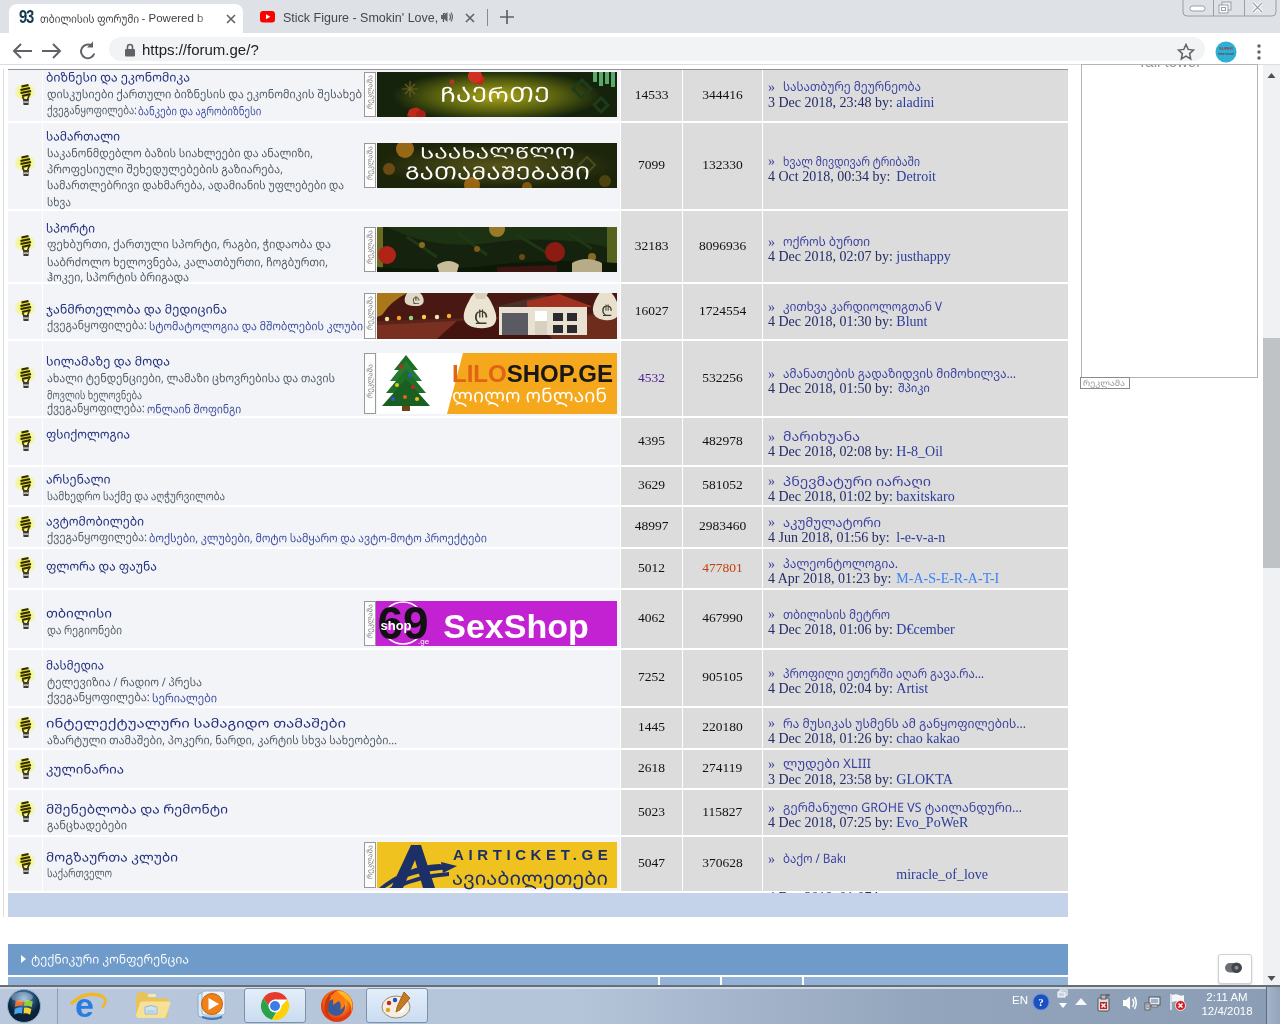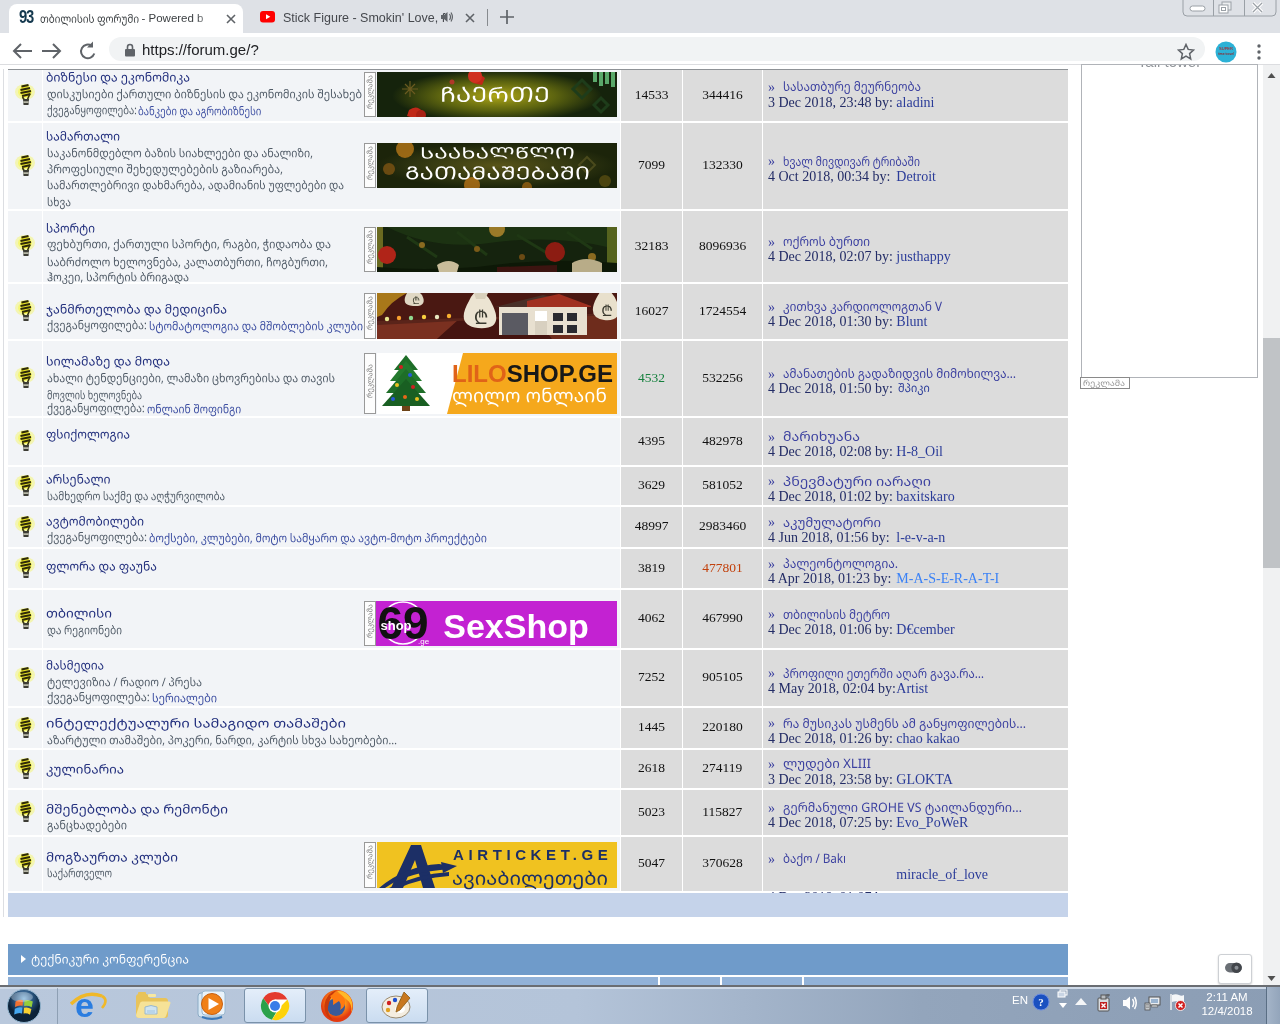--- a/index.html
+++ b/index.html
@@ -970,21 +970,21 @@
           <use href="#g30" xlink:href="#g30" x="4486"></use>
           <use href="#g7" xlink:href="#g7" x="5091"></use>
           <use href="#g6" xlink:href="#g6" x="5895"></use>
           <use href="#g2" xlink:href="#g2" x="6754"></use>
           <use href="#g29" xlink:href="#g29" x="7328"></use>
           <use href="#g33" xlink:href="#g33" x="7933"></use>
           <use href="#g2" xlink:href="#g2" x="8529"></use>
         </g>
       </svg>
     </div>
-<div style="position:absolute;left:638.0px;top:369.6px;font:normal 13.5px/15.0px 'Liberation Serif', serif;color:#15803d;white-space:pre">4532</div>
+<div style="position:absolute;left:638.0px;top:369.6px;font:normal 13.5px/15.0px 'Liberation Serif', serif;color:#4c1d95;white-space:pre">4532</div>
 <div style="position:absolute;left:702.25px;top:369.6px;font:normal 13.5px/15.0px 'Liberation Serif', serif;color:#111;white-space:pre">532256</div>
 <div style="position:absolute;left:768px;top:366.8px;font:normal 14px/15.6px 'Liberation Serif', serif;color:#3c41a0;white-space:pre">»</div>
 <div style="position:absolute;left:783px;top:367.0px;width:234px;height:15px">
       <svg width="234" height="15" style="position:absolute;left:0;top:0;overflow:visible">
         <g fill="#3c41a0" transform="translate(0,10.88) scale(0.0117499,-0.0128)">
           <use href="#g27" xlink:href="#g27" x="0"></use>
           <use href="#g10" xlink:href="#g10" x="549"></use>
           <use href="#g27" xlink:href="#g27" x="1154"></use>
           <use href="#g29" xlink:href="#g29" x="1703"></use>
           <use href="#g27" xlink:href="#g27" x="2308"></use>
@@ -1320,21 +1320,21 @@
           <use href="#g18" xlink:href="#g18" x="4363"></use>
           <use href="#g19" xlink:href="#g19" x="5244"></use>
           <use href="#g53" xlink:href="#g53" x="6053"></use>
           <use href="#g19" xlink:href="#g19" x="6912"></use>
           <use href="#g59" xlink:href="#g59" x="7461"></use>
           <use href="#g14" xlink:href="#g14" x="8065"></use>
           <use href="#g19" xlink:href="#g19" x="8670"></use>
         </g>
       </svg>
     </div>
-<div style="position:absolute;left:638.0px;top:559.6px;font:normal 13.5px/15.0px 'Liberation Serif', serif;color:#111;white-space:pre">3819</div>
+<div style="position:absolute;left:638.0px;top:559.6px;font:normal 13.5px/15.0px 'Liberation Serif', serif;color:#111;white-space:pre">5012</div>
 <div style="position:absolute;left:702.25px;top:559.6px;font:normal 13.5px/15.0px 'Liberation Serif', serif;color:#c2410c;white-space:pre">477801</div>
 <div style="position:absolute;left:768px;top:556.8px;font:normal 14px/15.6px 'Liberation Serif', serif;color:#3c41a0;white-space:pre">»</div>
 <div style="position:absolute;left:783px;top:557.0px;width:116px;height:15px">
       <svg width="116" height="15" style="position:absolute;left:0;top:0;overflow:visible">
         <g fill="#3c41a0" transform="translate(0,10.88) scale(0.0119011,-0.0128)">
           <use href="#g40" xlink:href="#g40" x="0"></use>
           <use href="#g27" xlink:href="#g27" x="576"></use>
           <use href="#g3" xlink:href="#g3" x="1125"></use>
           <use href="#g25" xlink:href="#g25" x="2214"></use>
           <use href="#g7" xlink:href="#g7" x="2802"></use>
@@ -1540,21 +1540,21 @@
           <use href="#g27" xlink:href="#g27" x="14526"></use>
           <use href="#g52" xlink:href="#g52" x="15075"></use>
           <use href="#g8" xlink:href="#g8" x="15343"></use>
           <use href="#g27" xlink:href="#g27" x="16145"></use>
           <use href="#g52" xlink:href="#g52" x="16694"></use>
           <use href="#g52" xlink:href="#g52" x="16962"></use>
           <use href="#g52" xlink:href="#g52" x="17230"></use>
         </g>
       </svg>
     </div>
-<div style="position:absolute;left:768px;top:680.8px;font:normal 14px/15.6px 'Liberation Serif', serif;color:#232c66;white-space:pre">4 May 2018, 02:04 by: </div>
+<div style="position:absolute;left:768px;top:680.8px;font:normal 14px/15.6px 'Liberation Serif', serif;color:#232c66;white-space:pre">4 Dec 2018, 02:04 by: </div>
 <div style="position:absolute;left:896.3173828125px;top:680.8px;font:normal 14px/15.6px 'Liberation Serif', serif;color:#2b3c99;white-space:pre">Artist</div>
 <div style="position:absolute;left:8px;top:708px;width:34px;height:40px;background:#f2f4f7"></div>
 <div style="position:absolute;left:43px;top:708px;width:577px;height:40px;background:#f2f4f7"></div>
 <div style="position:absolute;left:621px;top:708px;width:61px;height:40px;background:#dcdcdc"></div>
 <div style="position:absolute;left:683px;top:708px;width:79px;height:40px;background:#dcdcdc"></div>
 <div style="position:absolute;left:763px;top:708px;width:305px;height:40px;background:#dcdcdc"></div>
 <svg width="26" height="28" style="position:absolute;left:12;top:714">
       <ellipse cx="13" cy="11" rx="10" ry="8" fill="#f6f630" opacity="0.35"></ellipse>
       <ellipse cx="13" cy="11" rx="7" ry="6" fill="#f8f840" opacity="0.55"></ellipse>
       <path d="M9 5 L16 3.5 L17 6 L9.5 8 Z M8.5 8.5 L17.5 6.5 L18.5 9 L9 11 Z M8.5 11.5 L18.5 9.5 L19 12 L9.5 14 Z M10 14.5 L18.5 12.5 L18 15 L11 16.5 Z" fill="#e8e020"></path>

